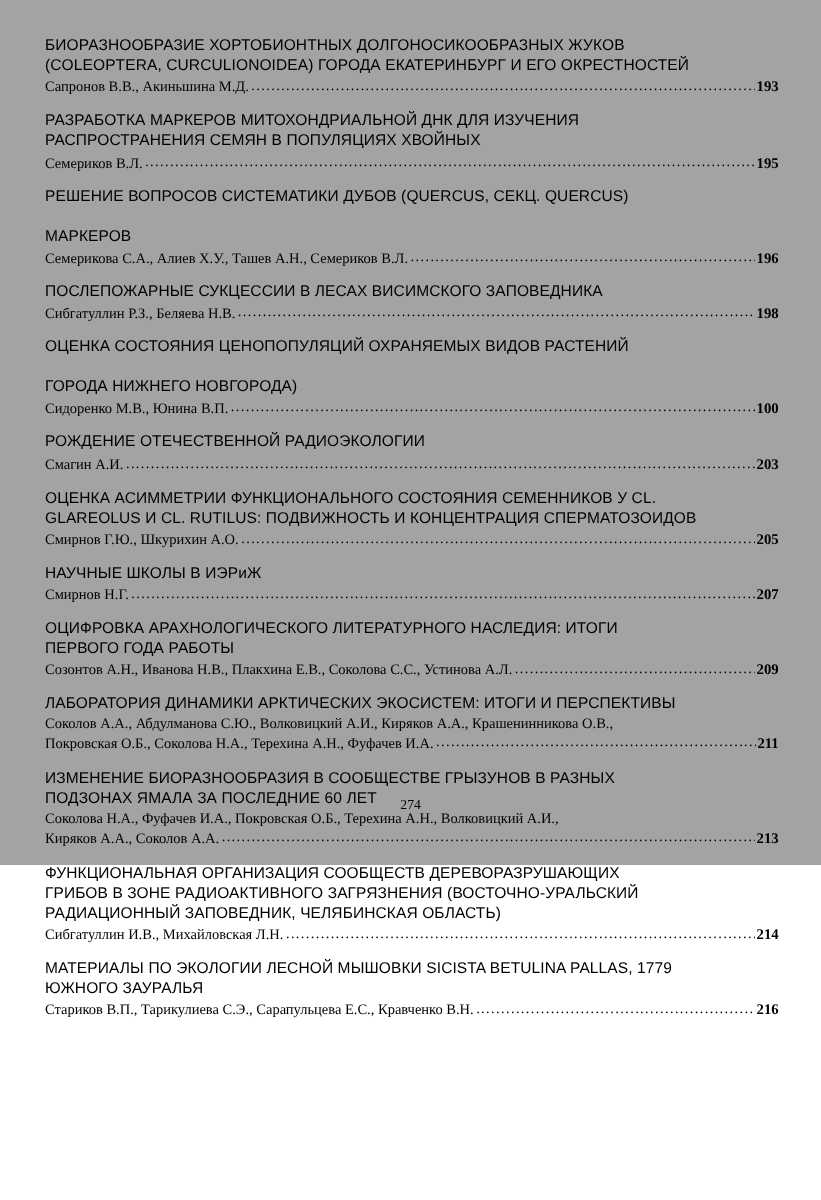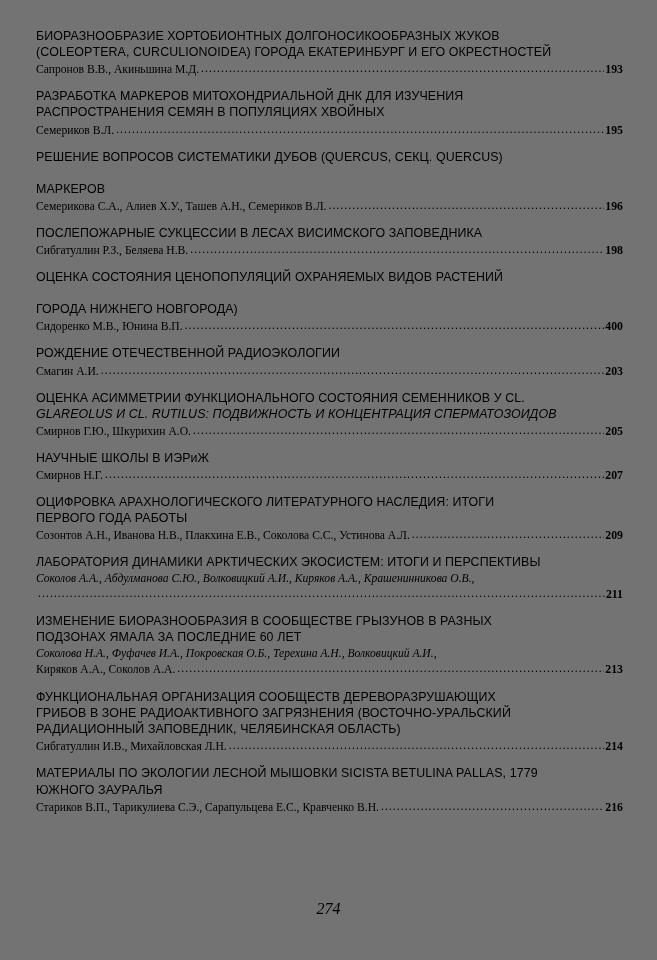--- a/index.html
+++ b/index.html
@@ -12,42 +12,41 @@
     height: 960px;
     font-family: "Liberation Serif", serif;
     color: #000000;
     position: relative;
     overflow: hidden;
   }
   .page {
     position: absolute;
     left: 0; top: 0;
     width: 657px;
-    height: 960px;
+    height: 692px;
     box-sizing: border-box;
     padding: 28px 34px 0 36px;
-    background: #737373;
+    background: #a3a3a3;
   }
   .toc {
     display: block;
   }
   .entry {
     margin-bottom: 11px;
   }
   .title {
     font-family: "Liberation Sans", sans-serif;
     font-size: 12.4px;
     line-height: 1.30;
     letter-spacing: 0.1px;
     text-transform: none;
     margin: 0 0 2px 0;
     color: #000;
   }
   .title .ital {
-    font-style: italic;
   }
   .authors-line {
     display: flex;
     align-items: baseline;
     width: 100%;
     font-size: 11.6px;
     font-family: "Liberation Serif", serif;
   }
   .authors {
     white-space: nowrap;
@@ -69,31 +68,29 @@
     white-space: nowrap;
     font-size: 11.8px;
     font-weight: bold;
   }
   .authors-block {
     font-size: 11.6px;
     line-height: 1.28;
   }
   .authors-block .row-first {
     display: block;
-    font-style: italic;
   }
   .folio {
     position: absolute;
     left: 0;
     bottom: 42px;
     width: 657px;
     text-align: center;
-    font-size: 16px;
+    font-size: 11px;
     font-family: "Liberation Serif", serif;
-    font-style: italic;
   }
 </style>
 </head>
 <body>
 
 <div class="page">
   <div class="toc">
 
     <div class="entry">
       <div class="title">
@@ -145,21 +142,21 @@
 
     <div class="entry">
       <div class="title">
         <span>ОЦЕНКА СОСТОЯНИЯ ЦЕНОПОПУЛЯЦИЙ ОХРАНЯЕМЫХ ВИДОВ РАСТЕНИЙ</span><br>
         <br>
         <span>ГОРОДА НИЖНЕГО НОВГОРОДА)</span>
       </div>
       <div class="authors-line">
         <span class="authors">Сидоренко М.В., Юнина В.П.</span>
         <span class="dots">...........................................................................................................................................................</span>
-        <span class="page-num">400</span>
+        <span class="page-num">100</span>
       </div>
     </div>
 
     <div class="entry">
       <div class="title">
         <span>РОЖДЕНИЕ ОТЕЧЕСТВЕННОЙ РАДИОЭКОЛОГИИ</span>
       </div>
       <div class="authors-line">
         <span class="authors">Смагин А.И.</span>
         <span class="dots">...........................................................................................................................................................</span>
@@ -202,20 +199,21 @@
       </div>
     </div>
 
     <div class="entry">
       <div class="title">
         <span>ЛАБОРАТОРИЯ ДИНАМИКИ АРКТИЧЕСКИХ ЭКОСИСТЕМ: ИТОГИ И ПЕРСПЕКТИВЫ</span>
       </div>
       <div class="authors-block">
         <span class="row-first">Соколов А.А., Абдулманова С.Ю., Волковицкий А.И., Киряков А.А., Крашенинникова О.В.,</span>
         <span class="authors-line">
+          <span class="authors">Покровская О.Б., Соколова Н.А., Терехина А.Н., Фуфачев И.А.</span>
           <span class="dots">...........................................................................................................................................................</span>
           <span class="page-num">211</span>
         </span>
       </div>
     </div>
 
     <div class="entry">
       <div class="title">
         <span>ИЗМЕНЕНИЕ БИОРАЗНООБРАЗИЯ В СООБЩЕСТВЕ ГРЫЗУНОВ В РАЗНЫХ</span><br>
         <span>ПОДЗОНАХ ЯМАЛА ЗА ПОСЛЕДНИЕ 60 ЛЕТ</span>

